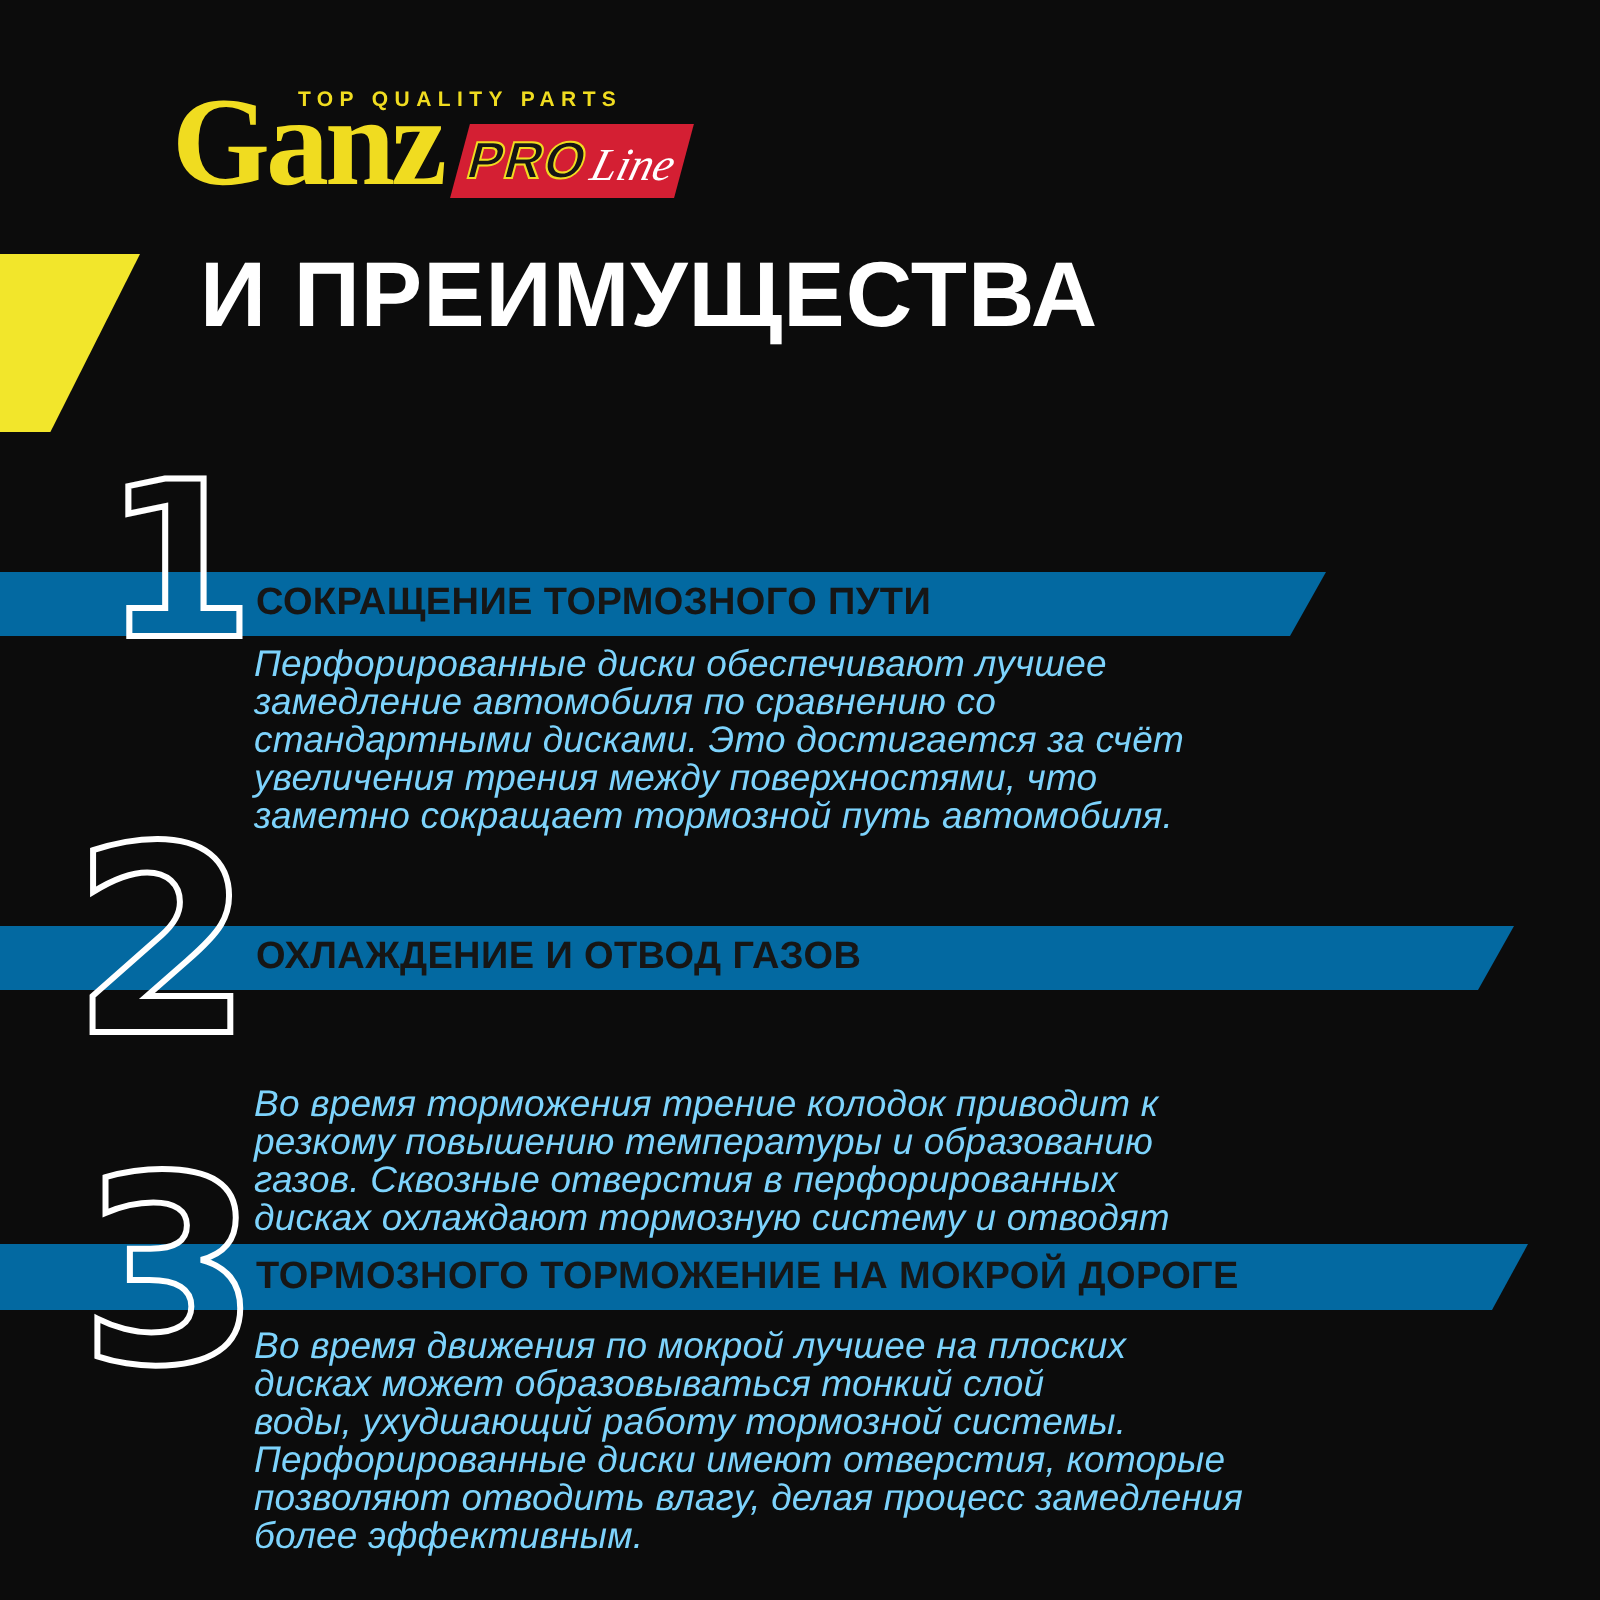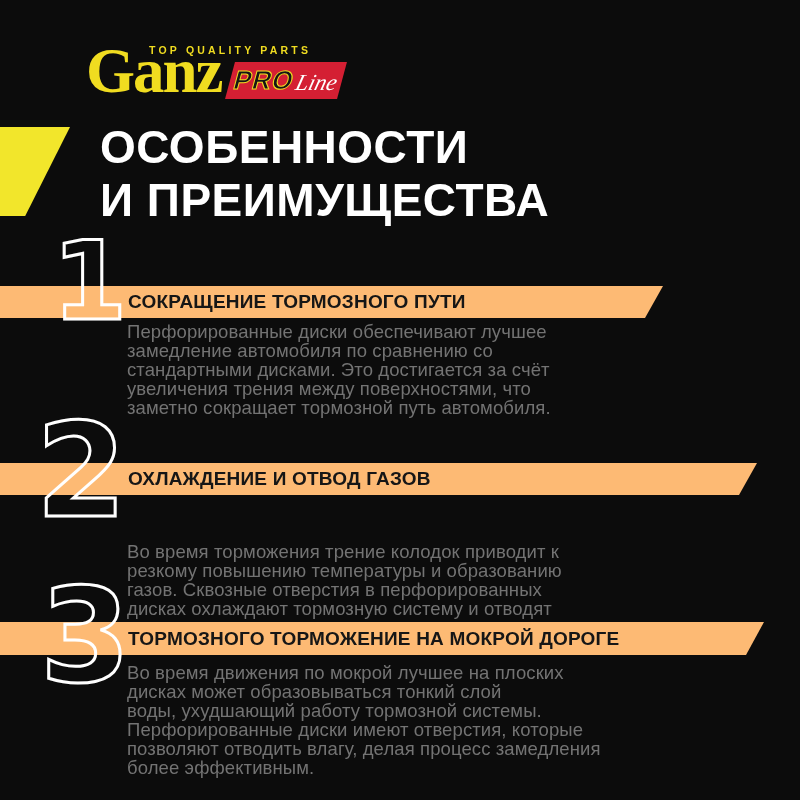--- a/index.html
+++ b/index.html
@@ -47,33 +47,33 @@
   
   .num{
     position:absolute;z-index:3;line-height:1;font-weight:bold;
     font-family:"DejaVu Sans",sans-serif;
     color:transparent;-webkit-text-stroke:3px #ffffff;
   }
   .num1{left:52px;top:228px;font-size:108px;}
   .num2{left:36px;top:406px;font-size:130px;}
   .num3{left:40px;top:571px;font-size:130px;}
   .banner{
-    position:absolute;left:0;height:32px;background:#fdba74;z-index:2;
+    position:absolute;left:0;height:32px;background:#0369a1;z-index:2;
   }
   .banner1{top:286px;width:663px;clip-path:polygon(0 0,100% 0,calc(100% - 18px) 100%,0 100%);}
   .banner2{top:463px;width:757px;clip-path:polygon(0 0,100% 0,calc(100% - 18px) 100%,0 100%);}
   .banner3{top:622px;width:764px;height:33px;clip-path:polygon(0 0,100% 0,calc(100% - 18px) 100%,0 100%);}
   .banner .label{
     position:absolute;left:128px;top:50%;transform:translateY(-50%);
     font-size:19px;font-weight:bold;color:#161616;letter-spacing:.2px;white-space:nowrap;
   }
   .sec-body{
     position:absolute;left:127px;z-index:2;
     font-size:18.5px;line-height:19px;letter-spacing:.1px;
-    color:#737373;white-space:pre-line;
+    color:#7dd3fc;white-space:pre-line;font-style:italic;
   }
   .body1{top:322px;}
   .body2{top:502px;margin-top:40px;}
   .body3{top:663px;}
   
   .watermark{
     position:absolute;left:292px;top:512px;z-index:4;pointer-events:none;
     font-family:"DejaVu Sans",sans-serif;font-weight:bold;
     font-size:108px;letter-spacing:6px;line-height:1;
     color:transparent;-webkit-text-stroke:3px #3c3c3c;opacity:.75;
@@ -88,21 +88,20 @@
     <div class="logo-tagline">TOP QUALITY PARTS</div>
     <div class="logo-brand">Ganz</div>
     <div class="badge">
       <span class="badge-pro">PRO</span>
       <span class="badge-line">Line</span>
     </div>
   </div>
 
   <div class="title-accent"></div>
   <div class="page-title">
-    <span>ОСОБЕННОСТИ</span>
     <span>И ПРЕИМУЩЕСТВА</span>
   </div>
 
   <div class="num num1">1</div>
   <div class="banner banner1">
     <span class="label">СОКРАЩЕНИЕ ТОРМОЗНОГО ПУТИ</span>
   </div>
   <div class="sec-body body1">Перфорированные диски обеспечивают лучшее
 замедление автомобиля по сравнению со
 стандартными дисками. Это достигается за счёт

